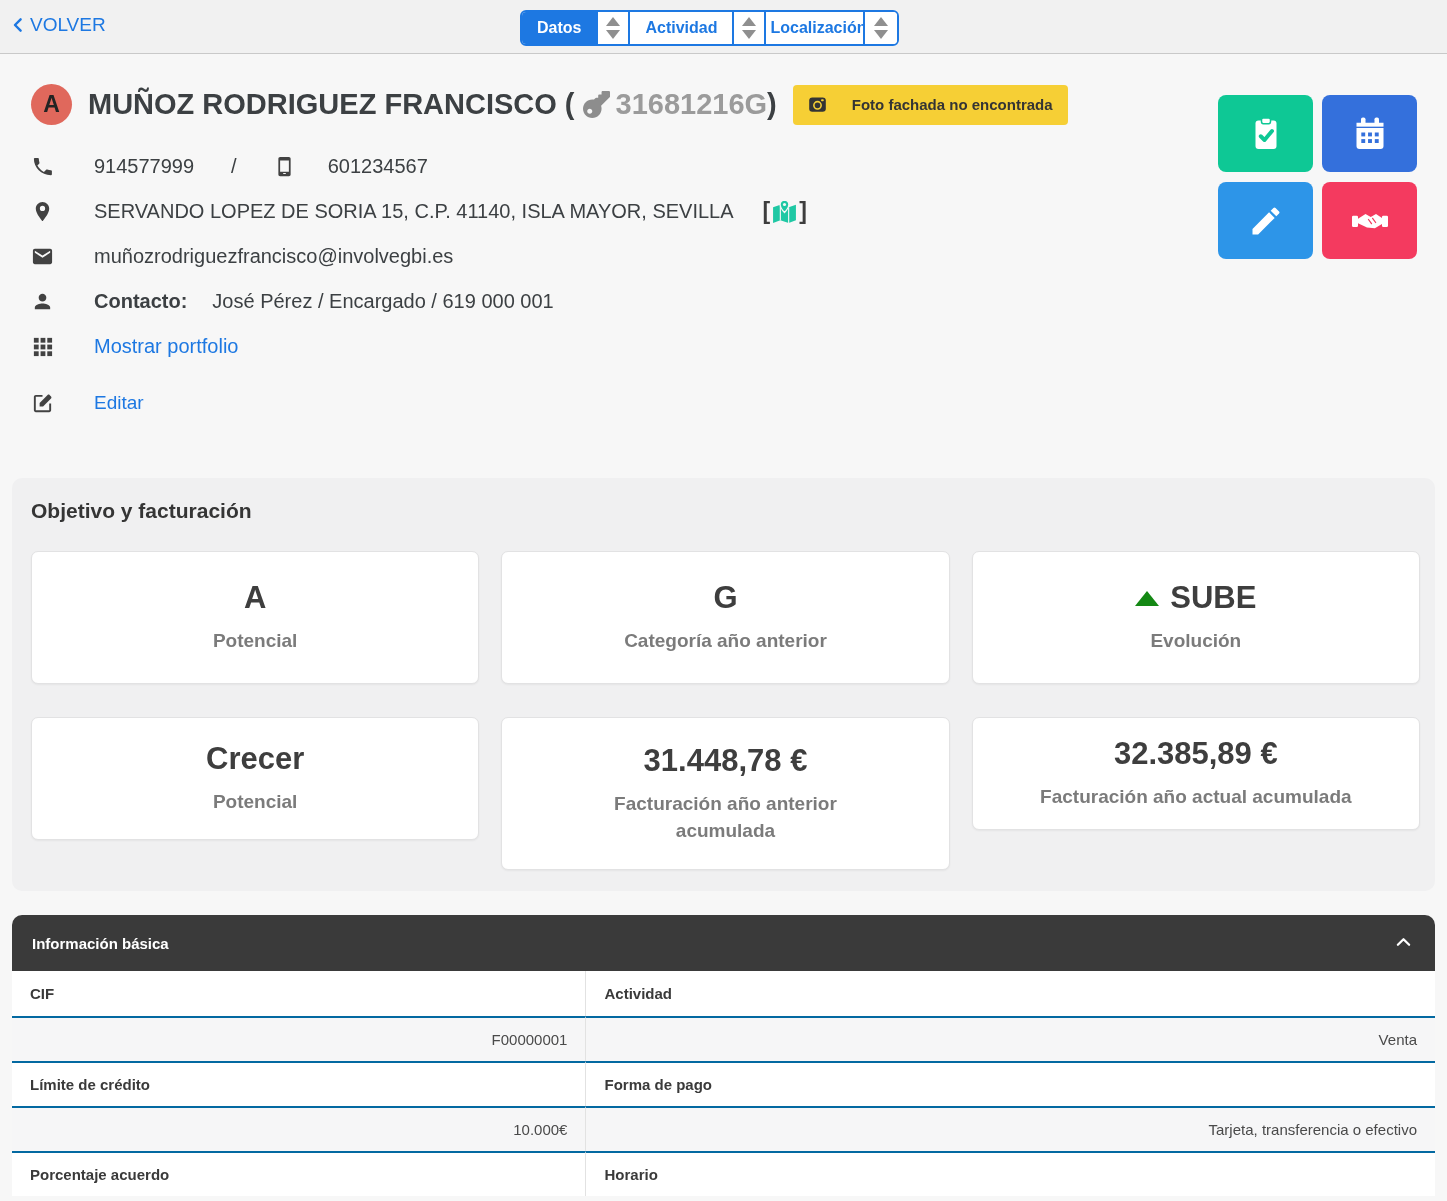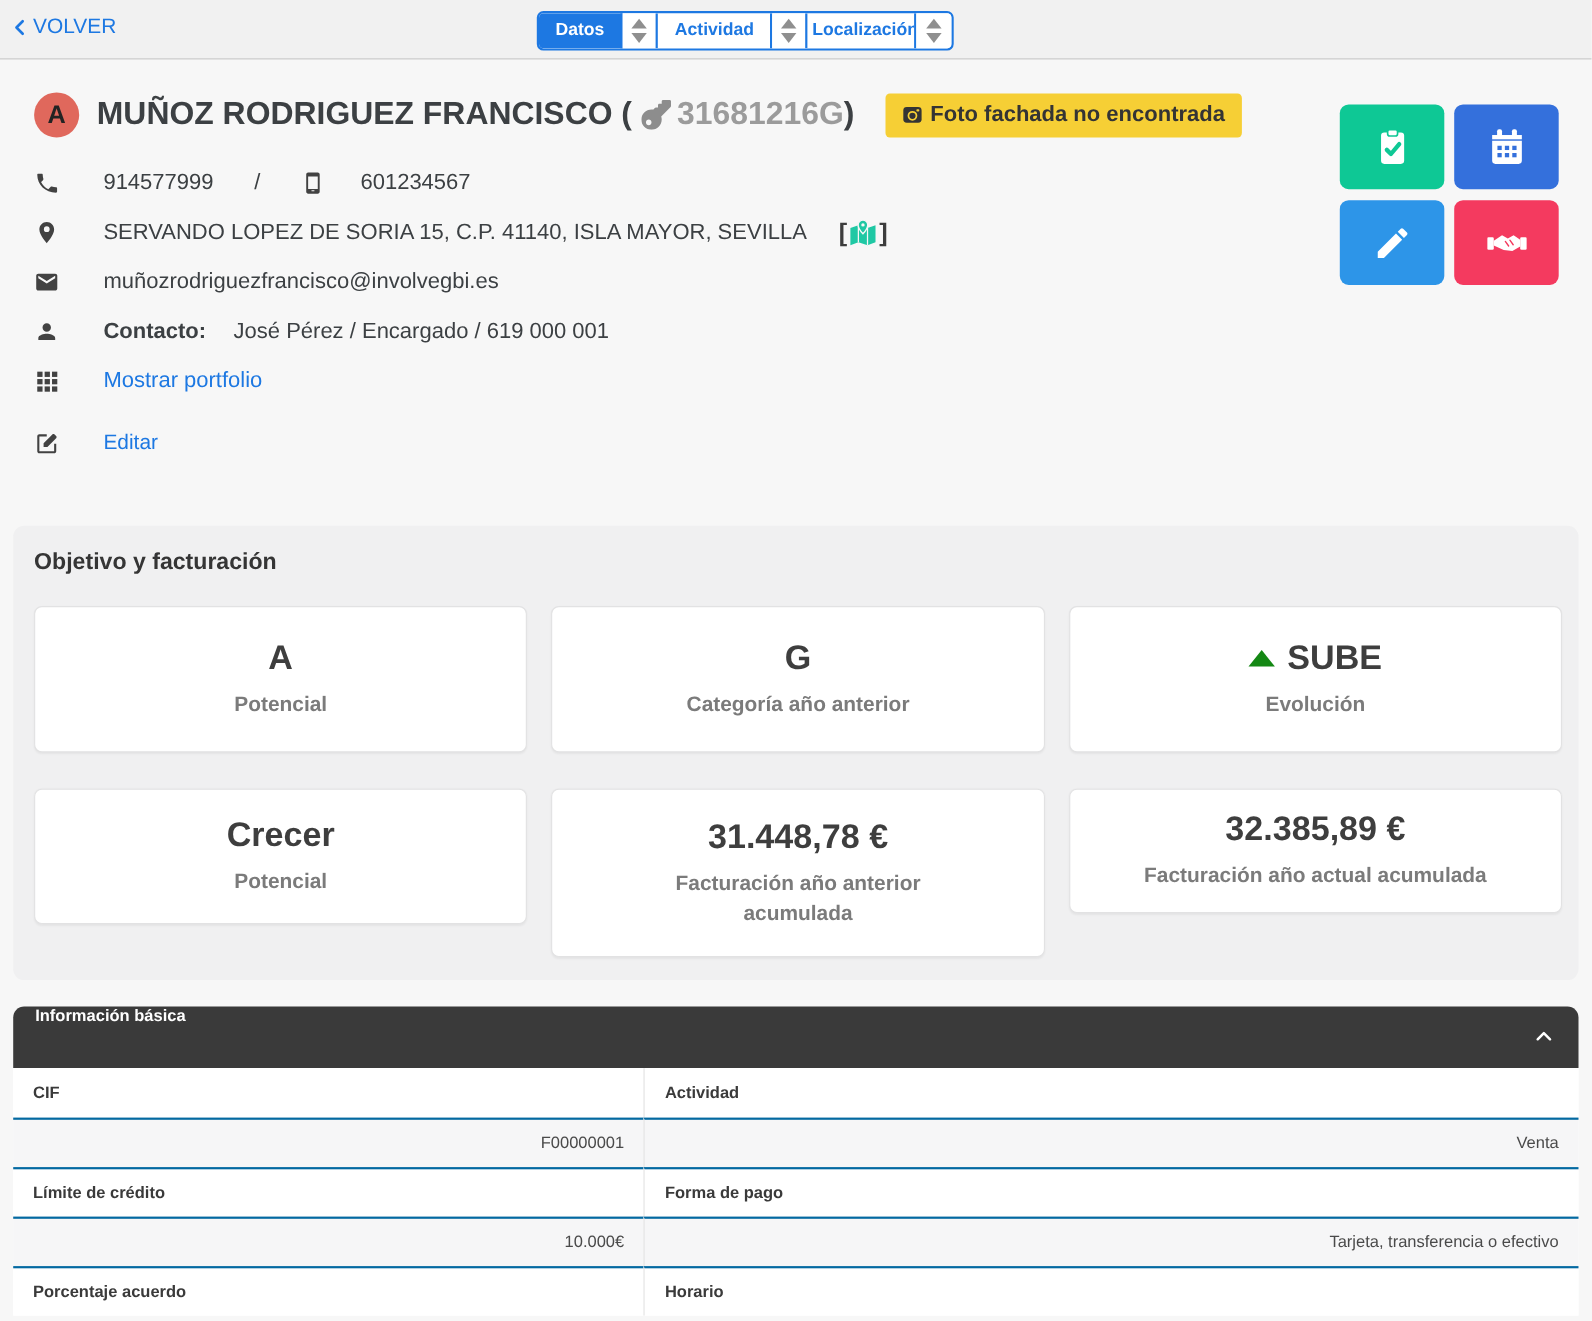--- a/index.html
+++ b/index.html
@@ -5,21 +5,21 @@
   * { margin:0; padding:0; box-sizing:border-box; }
   html,body { width:1447px; height:1201px; overflow:hidden; }
   body { background:#f7f7f7; font-family:"Liberation Sans", sans-serif; position:relative; }
 
   
   .topbar { height:54px; background:#f1f1f1; border-bottom:1px solid #c9c9c9; position:relative; }
   .back-link { position:absolute; left:10px; top:14px; display:flex; align-items:flex-end; gap:3px;
                color:#1d78e2; font-size:19px; cursor:pointer; }
   .back-link svg { width:17px; height:22px; }
 
-  .tab-group { position:absolute; left:488px; top:10px; height:36px; display:flex; background:#fff;
+  .tab-group { position:absolute; left:520px; top:10px; height:36px; display:flex; background:#fff;
                border:2px solid #1d78e2; border-radius:6px; overflow:hidden; }
   .tab-cell { display:flex; align-items:center; justify-content:center; border-right:2px solid #1d78e2;
               color:#1d78e2; font-weight:bold; font-size:16px; padding:0 15px; cursor:pointer; white-space:nowrap; }
   .tab-cell.active { background:#1d78e2; color:#fff; }
   .tab-cell.clip { flex:0 0 99px; padding:0 0 0 4px; justify-content:flex-start; overflow:hidden; }
   .spin-cell { width:32px; display:flex; flex-direction:column; align-items:center; justify-content:center;
                gap:4px; border-right:2px solid #1d78e2; cursor:pointer; background:#fff; }
   .spin-cell:last-child { border-right:none; }
   .tri-up    { width:0; height:0; border-left:7px solid transparent; border-right:7px solid transparent; border-bottom:9px solid #8f8f8f; }
   .tri-down  { width:0; height:0; border-left:7px solid transparent; border-right:7px solid transparent; border-top:9px solid #8f8f8f; }
@@ -27,22 +27,22 @@
   
   .header { padding:30px 0 0 31px; }
   .title-row { display:flex; align-items:center; }
   .avatar { width:41px; height:41px; border-radius:50%; background:#e0685c; color:#232323;
             display:flex; align-items:center; justify-content:center; font-size:23px; font-weight:bold; flex:none; }
   .client-name { font-size:29px; font-weight:bold; color:#3c4043; margin-left:16px; white-space:nowrap; }
   .key-wrap { display:inline-flex; align-items:center; margin:0 6px 0 8px; }
   .key-wrap svg { width:27px; height:27px; transform:rotate(180deg); fill:#8d8d8d; }
   .client-id { font-size:29px; font-weight:bold; color:#9b9b9b; }
   .paren { font-size:29px; font-weight:bold; color:#3c4043; }
-  .badge { margin-left:28px; background:#f6cf35; border-radius:4px; height:40px; padding:0 15px;
-           display:flex; align-items:center; gap:7px; font-size:20px; font-weight:bold; color:#343434; }
+  .badge { margin-left:16px; background:#f6cf35; border-radius:4px; height:40px; padding:0 15px;
+           display:flex; align-items:center; gap:25px; font-size:15px; font-weight:bold; color:#343434; }
   .badge svg { width:19px; height:19px; }
 
   .actions { position:absolute; top:95px; right:30px; display:grid;
              grid-template-columns:95px 95px; grid-auto-rows:77px; gap:10px 9px; }
   .action-btn { border:none; border-radius:8px; display:flex; align-items:center; justify-content:center; cursor:pointer; }
   .action-btn svg { width:36px; height:36px; }
   .btn-green { background:#0ec895; }
   .btn-blue  { background:#3470dc; }
   .btn-lightblue { background:#2d95e8; }
   .btn-pink  { background:#f43a5f; }
@@ -76,21 +76,21 @@
   .card:nth-child(6) { min-height:113px; }
   .card-value { font-size:31px; font-weight:bold; color:#3e3e3e; display:flex; align-items:center; gap:11px; }
   .card-label { font-size:19px; color:#7b7b7b; font-weight:bold; margin-top:12px; line-height:1.4; }
   .card:nth-child(5) .card-label { max-width:300px; }
   .tri-green { width:0; height:0; border-left:12px solid transparent; border-right:12px solid transparent;
                border-bottom:15px solid #148814; }
 
   
   .info { margin:22px 12px 0 12px; }
   .info-header { background:#3a3a3a; color:#fff; height:56px; border-radius:10px 10px 0 0;
-                 display:flex; align-items:flex-start; padding:0 20px; font-size:15px; font-weight:bold; position:relative;margin-top:24px; }
+                 display:flex; align-items:center; padding:0 20px; font-size:15px; font-weight:bold; position:relative;margin-top:24px; }
   .collapse-btn { position:absolute; right:24px; top:20px; background:none; border:none; cursor:pointer; }
   .collapse-btn svg { width:15px; height:10px; }
   .info-table { display:grid; grid-template-columns:40.3% 59.7%; background:#fff; }
   .cell { height:45px; display:flex; align-items:center; padding:0 18px; font-size:15px; border-top:2px solid #0369a1; }
   .cell.rcol { border-left:1px solid #e2e2e2; }
   .cell.lab { font-weight:bold; color:#3a3a3a; background:#fff; }
   .cell.val { justify-content:flex-end; color:#4a4a4a; background:#f6f6f7; }
   .cell.first { border-top:none; }
 </style>
 </head>

